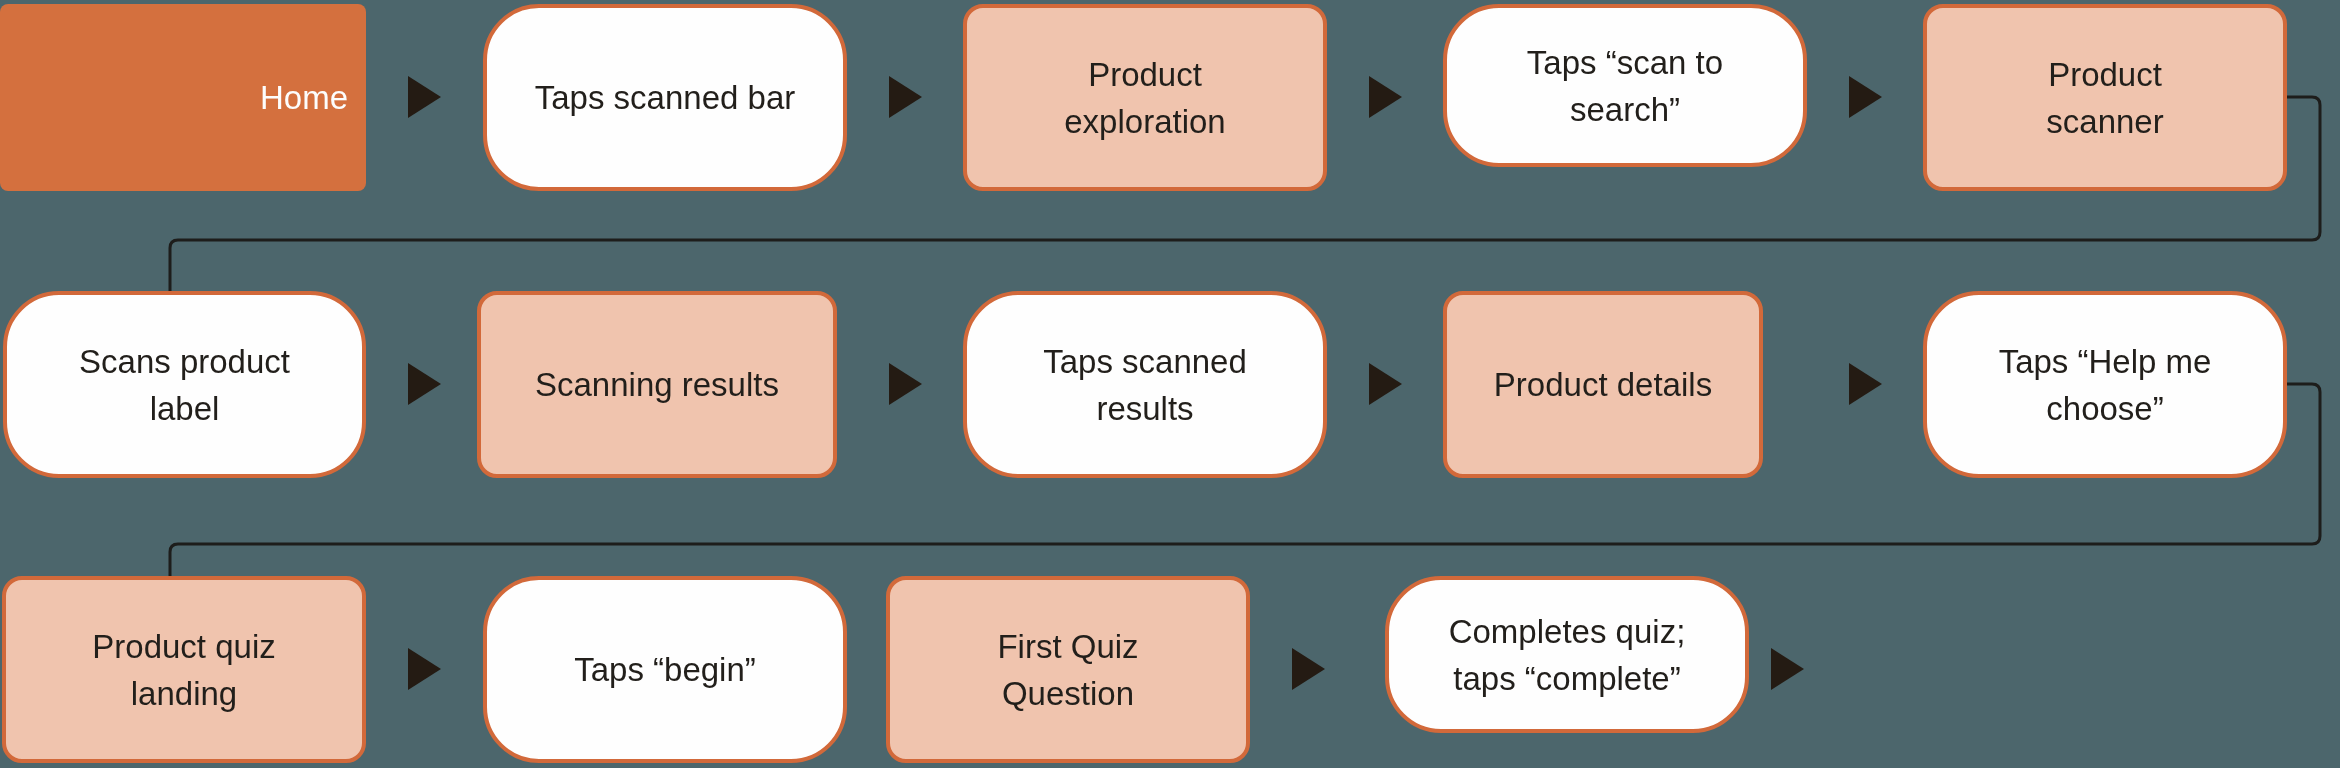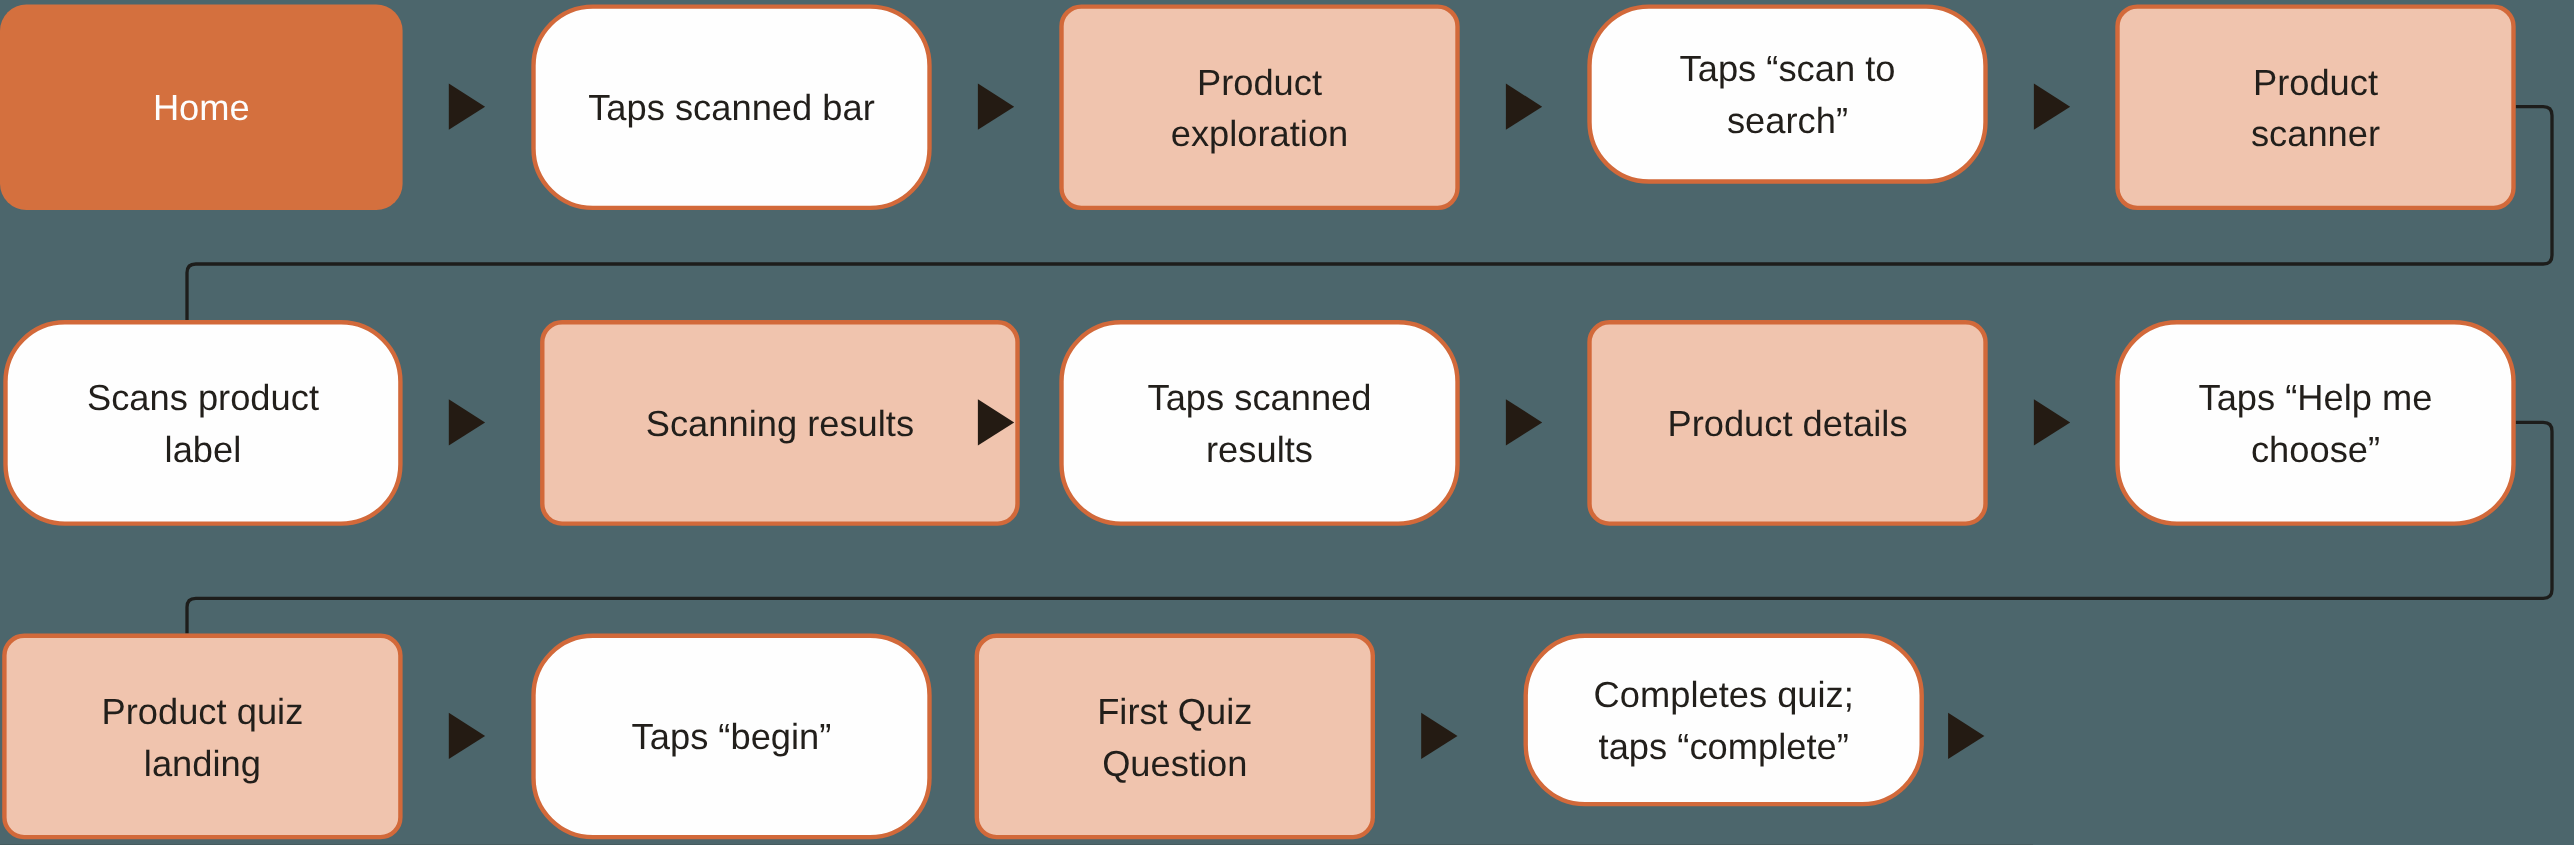--- a/index.html
+++ b/index.html
@@ -35,22 +35,23 @@
     font-size:33px;
     line-height:47px;
     color:var(--dark-text,#221F1B);
     padding:0 18px;
   }
   .node .label{
     white-space:pre-line;
   }
   .node.solid{
     background:var(--accent-orange,#D4703E);
-    border-radius:24px;
+    border-radius:8px;
     color:var(--light-text,#FDFDFD);
+    justify-content:flex-end;
   }
   .node.tint{
     background:var(--tint-fill,#F0C4AE);
     border:4px solid var(--box-border,#D2693A);
     border-radius:20px;
   }
   .node.outline{
     background:var(--white-fill,#FEFEFE);
     border:4px solid var(--box-border,#D2693A);
     border-radius:56px;
@@ -94,30 +95,30 @@
   <div class="node tint" style="left:1923px;top:4px;width:364px;height:187px">
     <span class="label">Product
 scanner</span>
   </div>
 
   <div class="node outline" style="left:3px;top:291px;width:363px;height:187px">
     <span class="label">Scans product
 label</span>
   </div>
   <div class="arrow" style="left:408px;top:363px"></div>
-  <div class="node tint" style="left:491px;top:291px;width:436px;height:187px">
+  <div class="node tint" style="left:477px;top:291px;width:360px;height:187px">
     <span class="label">Scanning results</span>
   </div>
   <div class="arrow" style="left:889px;top:363px"></div>
   <div class="node outline" style="left:963px;top:291px;width:364px;height:187px">
     <span class="label">Taps scanned
 results</span>
   </div>
   <div class="arrow" style="left:1369px;top:363px"></div>
-  <div class="node tint" style="left:1443px;top:291px;width:364px;height:187px">
+  <div class="node tint" style="left:1443px;top:291px;width:320px;height:187px">
     <span class="label">Product details</span>
   </div>
   <div class="arrow" style="left:1849px;top:363px"></div>
   <div class="node outline" style="left:1923px;top:291px;width:364px;height:187px">
     <span class="label">Taps “Help me
 choose”</span>
   </div>
 
   <div class="node tint" style="left:2px;top:576px;width:364px;height:187px">
     <span class="label">Product quiz

